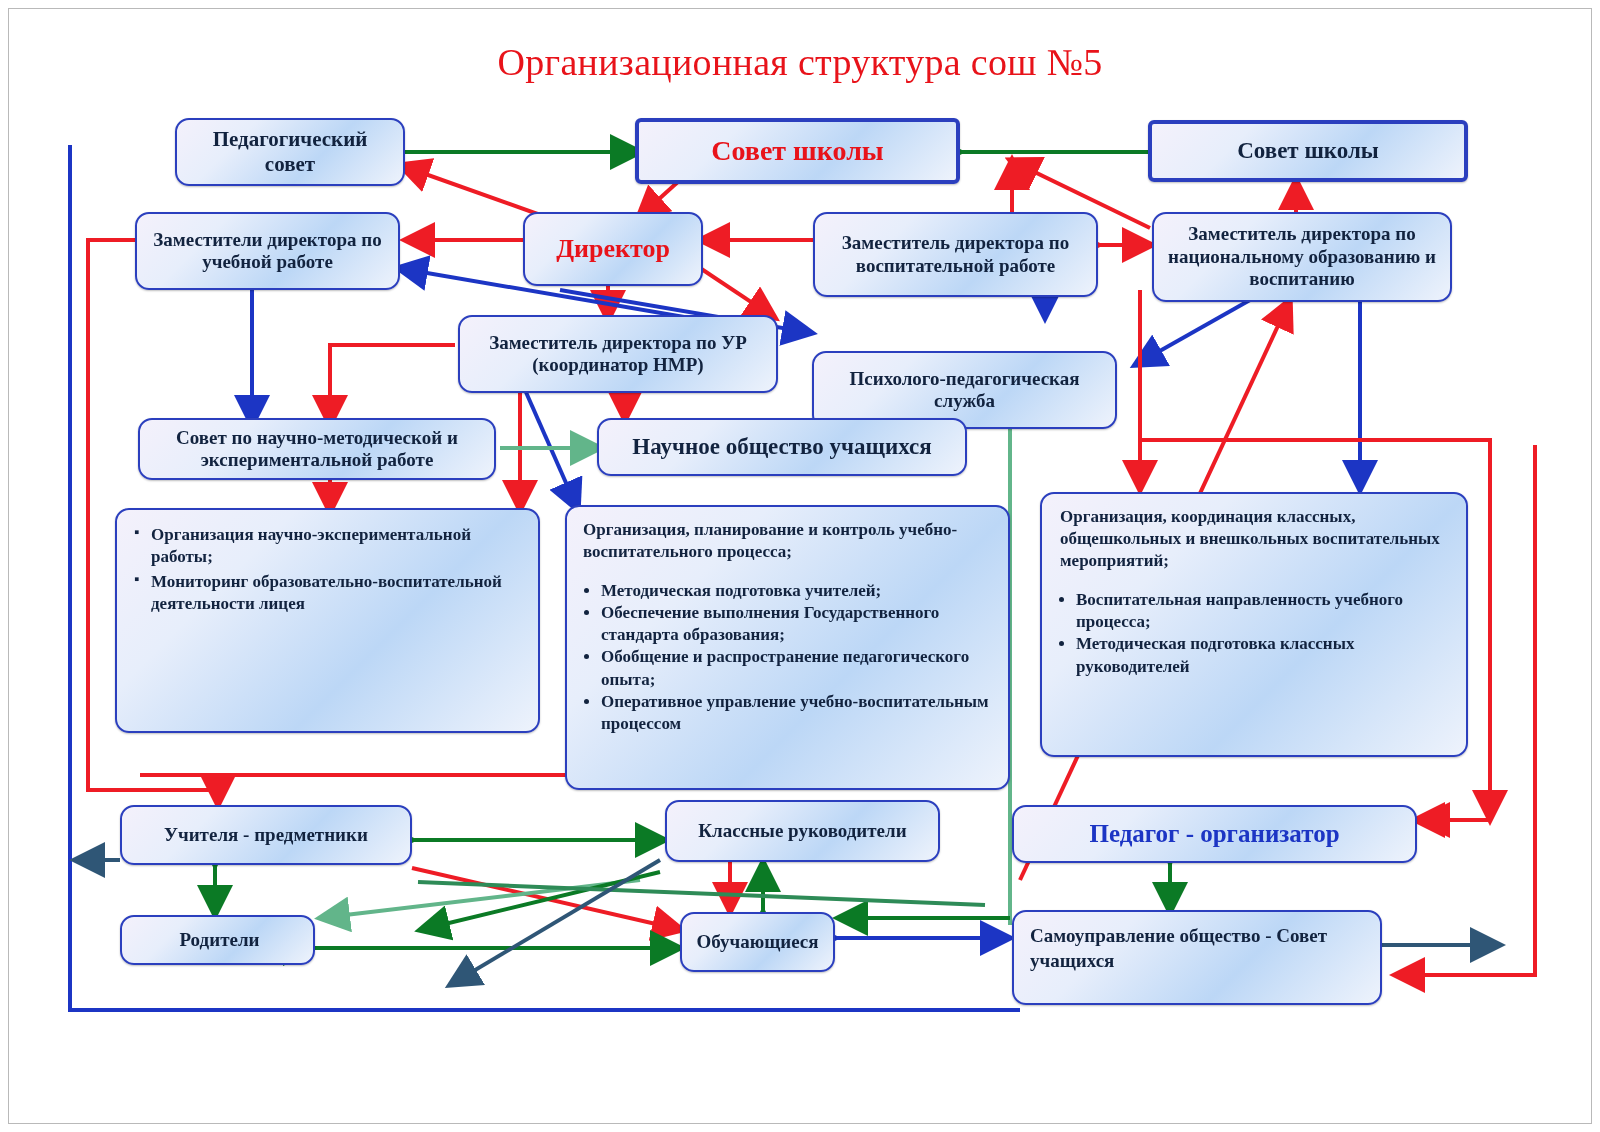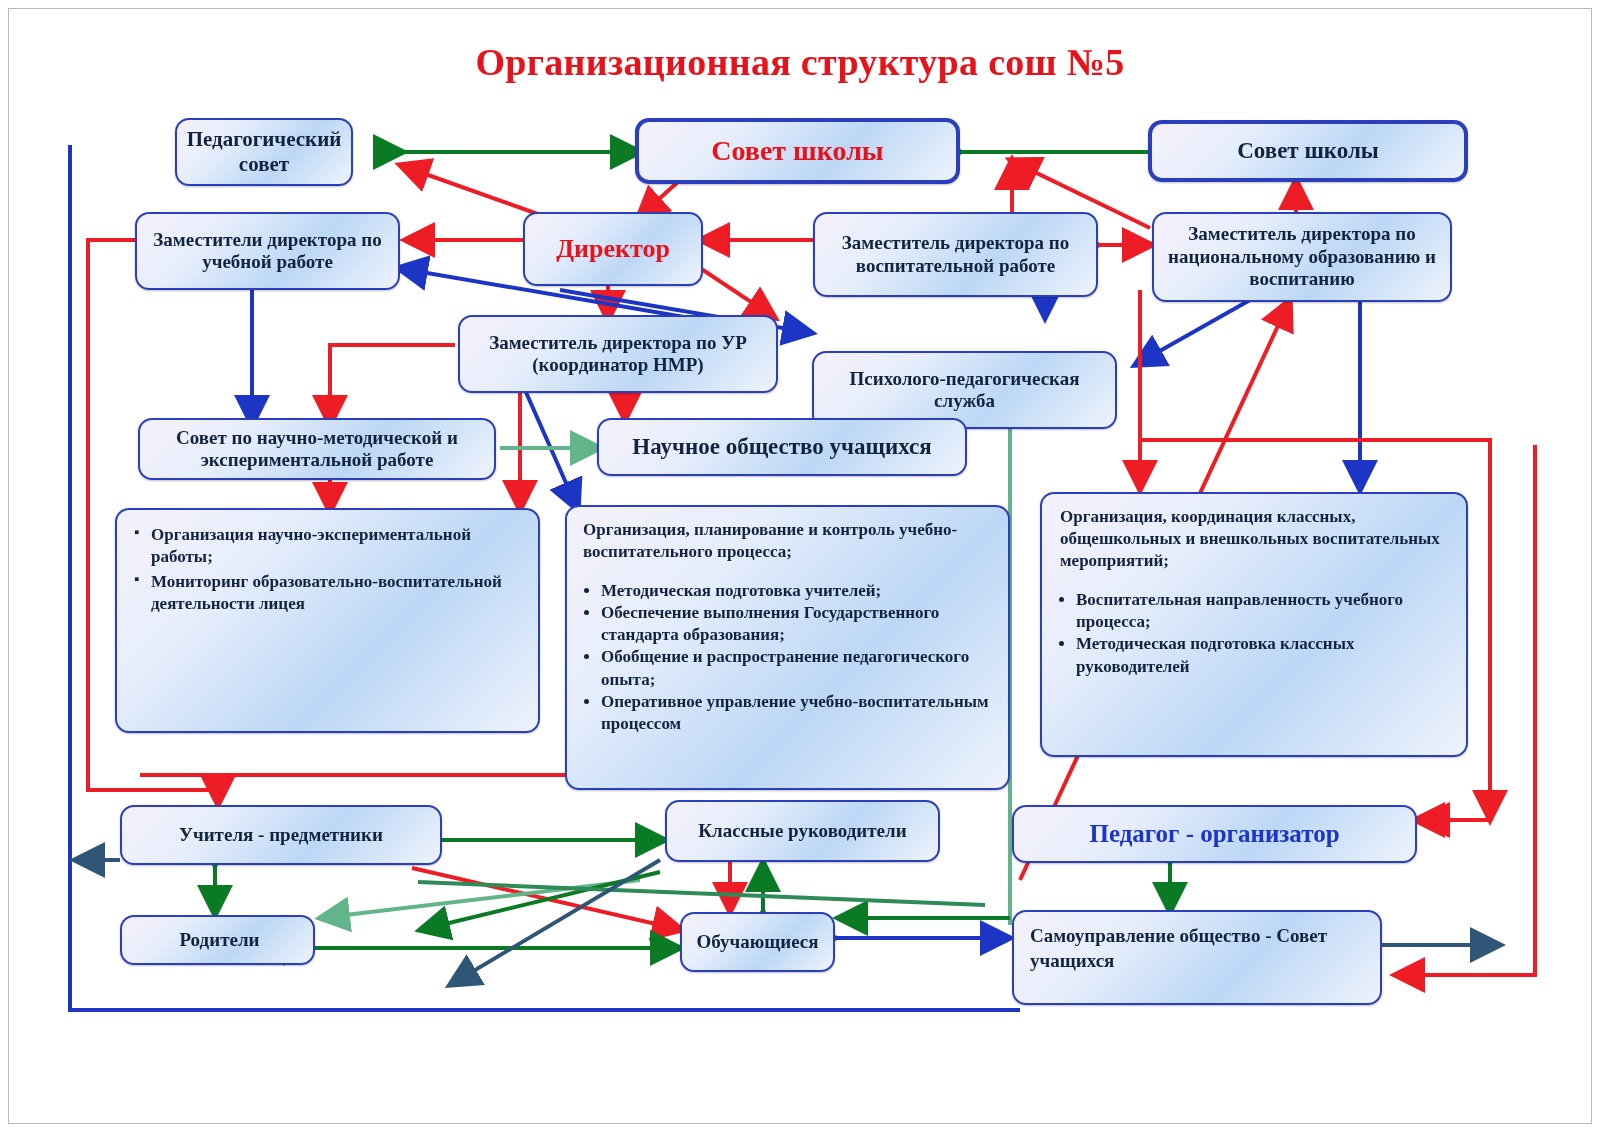--- a/index.html
+++ b/index.html
@@ -24,21 +24,21 @@
     border: 1px solid #b9b9b9;
     box-sizing: border-box;
   }
   #title {
     position: absolute;
     left: 0;
     top: 40px;
     width: 1600px;
     text-align: center;
     font-size: 38px;
-    font-weight: bold;
+    font-weight: normal;
     color: #e8131a;
     font-family: "Liberation Serif", serif;
     letter-spacing: 0.3px;
   }
   .node {
     position: absolute;
     box-sizing: border-box;
     border: 2px solid #2b3fbe;
     border-radius: 14px;
     background: linear-gradient(135deg, #f4f1fb 0%, #e7eefb 28%, #bcd7f6 62%, #eef3fc 100%);
@@ -47,21 +47,21 @@
     display: flex;
     align-items: center;
     justify-content: center;
     text-align: center;
     padding: 4px 8px;
     line-height: 1.18;
     box-shadow: 0 1px 2px rgba(0,0,0,0.25);
   }
   .node.thick {
     border-width: 4px;
-    border-radius: 14px;
+    border-radius: 6px;
   }
   .node.redtext { color: #e8131a; }
   .node.list {
     display: block;
     text-align: left;
     padding: 14px 12px 10px 14px;
     font-size: 17px;
     line-height: 1.30;
   }
   .node.list ul {
@@ -214,21 +214,21 @@
 
       <path d="M70,145 L70,1010 L1020,1010" stroke="#1c35c4"></path>
       <path d="M120,860 L75,860" stroke="#2f5676" marker-end="url(#ar-dblue)"></path>
 
       <path d="M1380,945 L1500,945" stroke="#2f5676" marker-end="url(#ar-dblue)"></path>
 
       <path d="M1490,820 L1415,820" stroke="#ee1c25" marker-end="url(#ar-red)"></path>
     </g>
   </svg>
 
-  <div class="node" style="left:175px; top:118px; width:178px; height:68px; font-size:21px;">
+  <div class="node" style="left:175px; top:118px; width:230px; height:68px; font-size:21px;">
     <span>Педагогический совет</span>
   </div>
 
   <div class="node thick redtext" style="left:635px; top:118px; width:325px; height:66px; font-size:28px;">
     <span>Совет школы</span>
   </div>
 
   <div class="node thick" style="left:1148px; top:120px; width:320px; height:62px; font-size:23px;">
     <span>Совет школы</span>
   </div>
@@ -283,21 +283,21 @@
   </div>
 
   <div class="node plainlist" style="left:1040px; top:492px; width:428px; height:265px;">
     <div style="margin-bottom:10px; padding-left:2px;">Организация, координация классных, общешкольных и внешкольных воспитательных мероприятий;</div>
     <ul style="padding-left:18px;">
       <li>Воспитательная направленность учебного процесса;</li>
       <li>Методическая подготовка классных руководителей</li>
     </ul>
   </div>
 
-  <div class="node" style="left:120px; top:805px; width:322px; height:60px; font-size:19px;">
+  <div class="node" style="left:120px; top:805px; width:292px; height:60px; font-size:19px;">
     <span>Учителя - предметники</span>
   </div>
 
   <div class="node" style="left:665px; top:800px; width:275px; height:62px; font-size:19px;">
     <span>Классные руководители</span>
   </div>
 
   <div class="node" style="left:1012px; top:805px; width:405px; height:58px; font-size:25px; color:#1c35c4;">
     <span>Педагог - организатор</span>
   </div>

